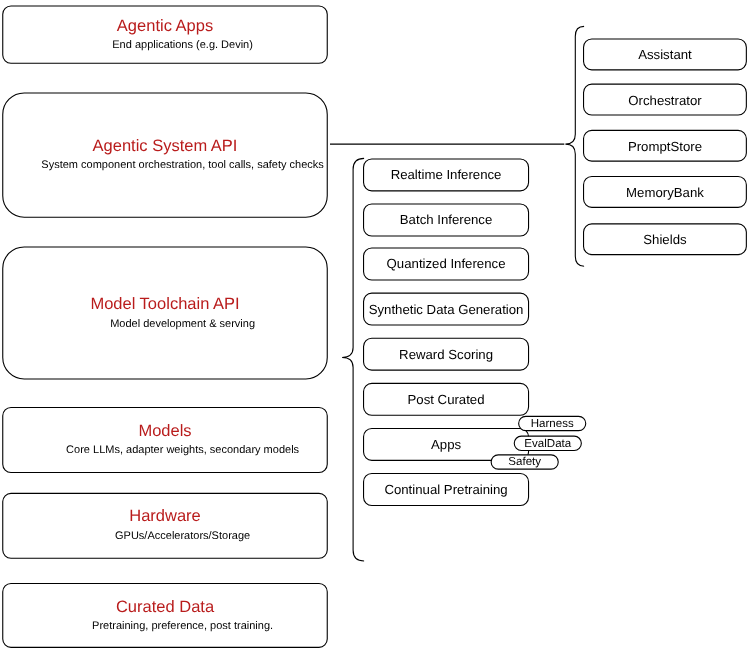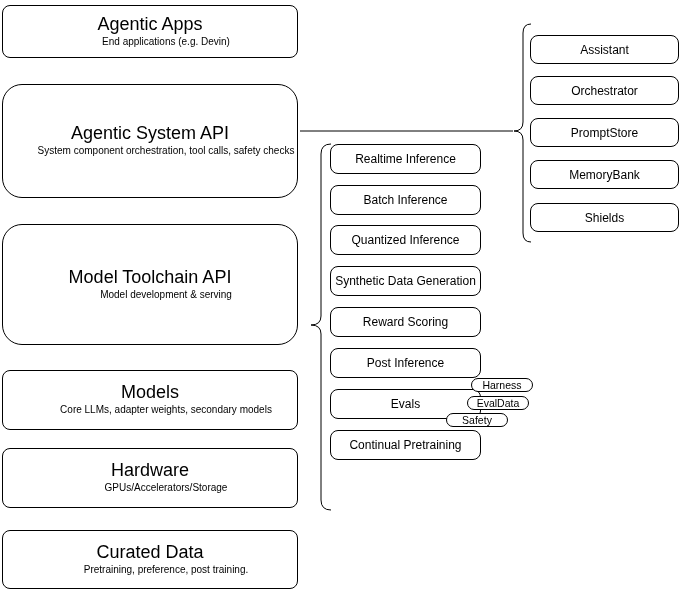--- a/index.html
+++ b/index.html
@@ -19,21 +19,21 @@
     box-sizing: border-box;
     display: flex;
     flex-direction: column;
     align-items: center;
     justify-content: center;
     text-align: center;
   }
   .big-box { left: 2px; width: 296px; }
   .r8  { border-radius: 8px; }
   .r20 { border-radius: 20px; }
-  .box-title    { font-size: 18px; line-height: 16px; color: #000000; }
+  .box-title    { font-size: 15px; line-height: 16px; color: #b91c1c; }
   .box-subtitle { font-size: 10px;   line-height: 13px; margin-top: 3px; color: #000; padding-left: 32px; }
   .mnode {
     left: 330px; width: 151px; height: 30px;
     border-radius: 8px; font-size: 12px;
   }
   .rnode {
     left: 530px; width: 149px; height: 29px;
     border-radius: 8px; font-size: 12px;
   }
   .pill {
@@ -108,24 +108,24 @@
   <div class="shape mnode" style="top:185px;">
     <span>Batch Inference</span>
   </div>
   <div class="shape mnode" style="top:266px;">
     <span>Synthetic Data Generation</span>
   </div>
   <div class="shape mnode" style="top:307px;">
     <span>Reward Scoring</span>
   </div>
   <div class="shape mnode" style="top:348px;">
-    <span>Post Inference</span>
+    <span>Post Curated</span>
   </div>
   <div class="shape mnode" style="top:389px;">
-    <span>Evals</span>
+    <span>Apps</span>
   </div>
   <div class="shape mnode" style="top:430px;">
     <span>Continual Pretraining</span>
   </div>
 
   <div class="pill" style="left:471px; top:378px;">
     <span>Harness</span>
   </div>
   <div class="pill" style="left:467px; top:396px;">
     <span>EvalData</span>

